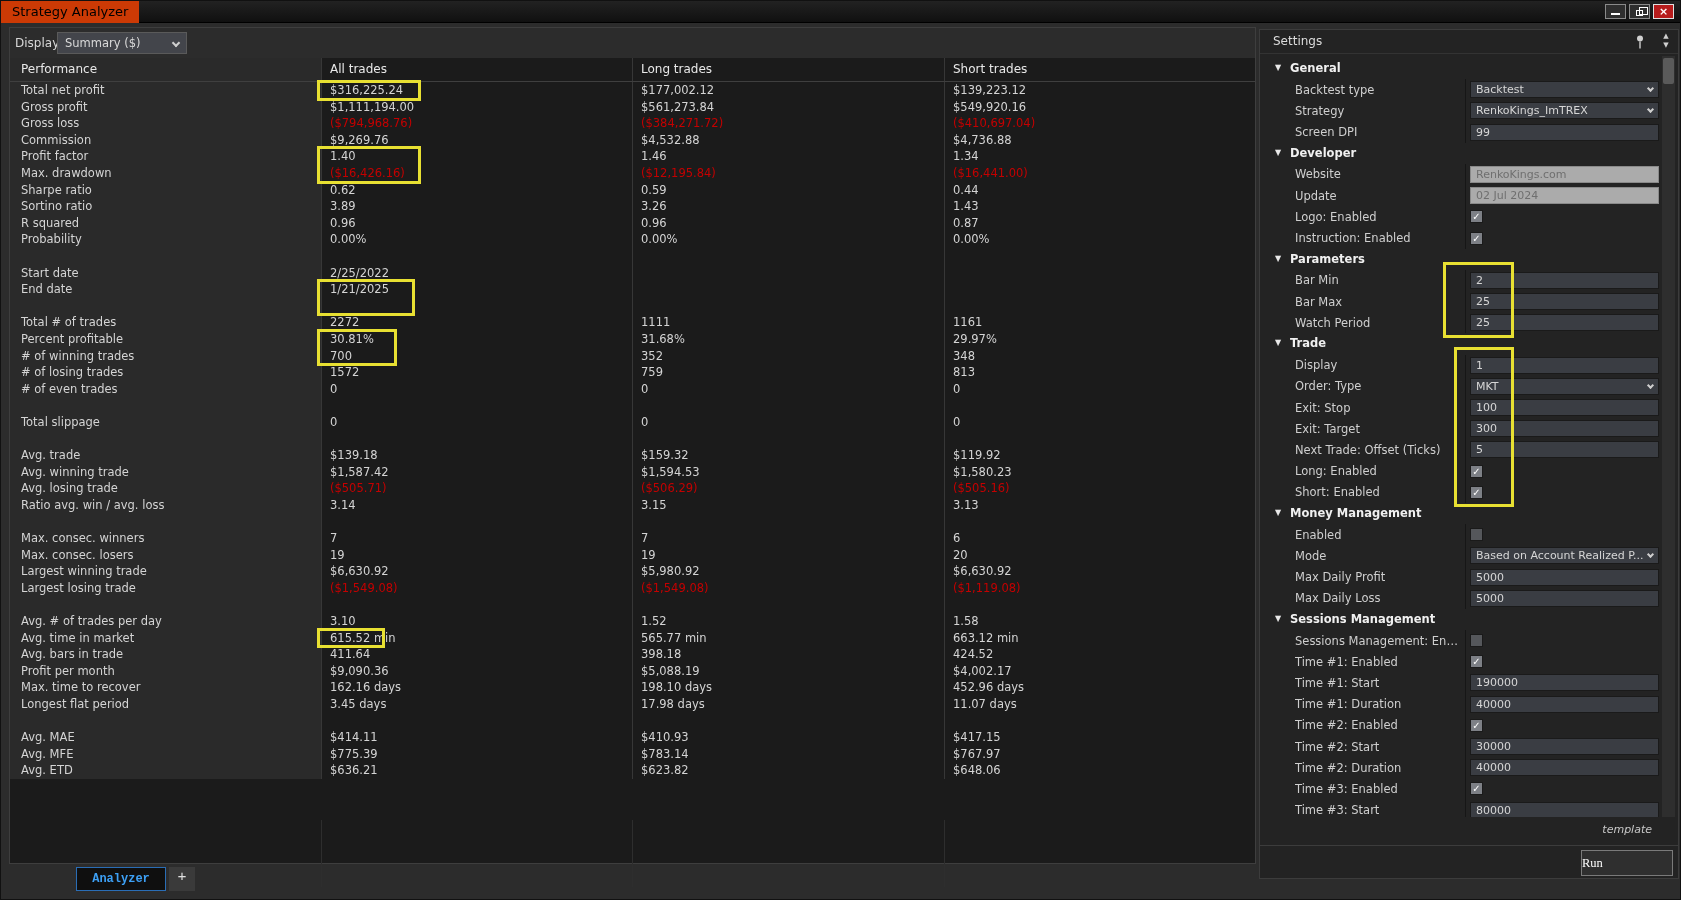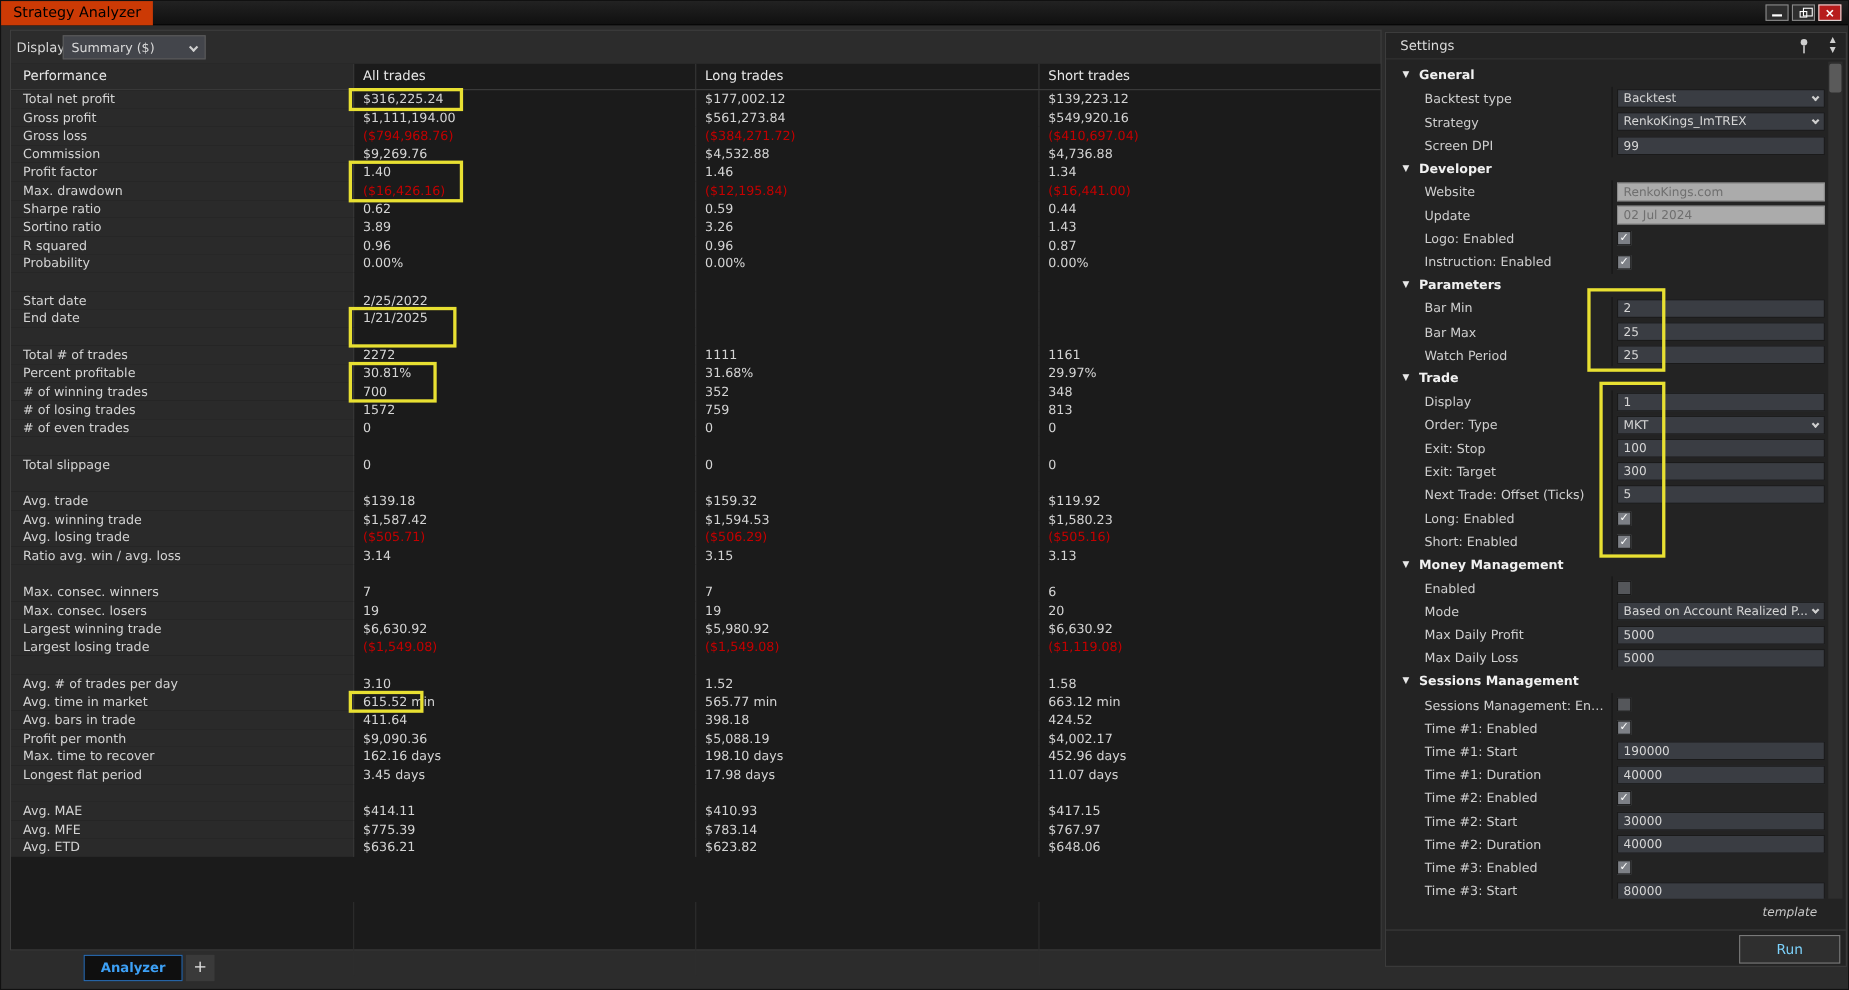--- a/index.html
+++ b/index.html
@@ -40,21 +40,21 @@
   .t-cell{font-size:11.5px;color:#d4d4d4;line-height:16.6px;padding-left:8px;white-space:nowrap;
     overflow:hidden;border-right:1px solid #373737;}
   .t-cell:last-child{border-right:none;}
   .t-label{padding-left:11px;background:#2a2a2a;}
   .neg{color:var(--neg);}
   .t-rest{position:absolute;left:0;top:762px;width:1245px;height:67px;}
   .t-sep{position:absolute;top:0;width:1px;height:67px;background:#2e2e2e;}
   .hl-box{position:absolute;border:3px solid var(--hl);pointer-events:none;z-index:5;}
 
   
-  .tabs-row{position:absolute;left:8px;top:866px;height:26px;display:flex;align-items:center;gap:3px;padding-left:67px;}
+  .tabs-row{position:absolute;left:8px;top:866px;height:26px;display:flex;align-items:flex-start;gap:3px;padding-left:67px;font-family:Liberation Mono, monospace;}
   .tab-analyzer{height:24px;min-width:90px;background:#0f0f0f;border:1px solid #2a6db5;
     color:var(--tabblue);font-weight:bold;font-size:12px;text-align:center;line-height:22px;padding:0 10px;}
   .tab-plus{height:24px;width:26px;background:#3a3a3a;color:#e0e0e0;font-size:15px;
     text-align:center;line-height:22px;}
 
   
   .settings{position:absolute;left:1258px;top:28px;width:420px;height:850px;
     background:#232323;border:1px solid #3c3c3c;}
   .s-title{position:relative;height:24px;border-bottom:1px solid #333;}
   .s-title-text{position:absolute;left:13px;top:4px;font-size:12px;color:#dcdcdc;}
@@ -77,21 +77,21 @@
     border:1px solid #1a1a1a;color:#d6d6d6;font-size:11px;line-height:15px;padding:0 18px 0 5px;
     white-space:nowrap;overflow:hidden;}
   .s-dd .chev{right:5px;top:4px;width:5px;height:5px;}
   .s-check{position:absolute;left:210px;top:4px;width:13px;height:13px;border:1px solid #1a1a1a;
     background:#55575b;color:#fff;font-size:10px;line-height:12px;text-align:center;}
   .s-check.on{background:#7d8086;}
   .s-hl{position:absolute;border:3px solid var(--hl);pointer-events:none;z-index:5;}
   .s-template{position:absolute;right:26px;top:793px;font-style:italic;font-size:11px;color:#c8c8c8;}
   .s-footer{position:absolute;left:0;top:815px;width:418px;height:34px;border-top:1px solid #3c3c3c;}
   .run-btn{position:absolute;right:5px;top:4px;width:92px;height:26px;background:#2f2f2f;
-    border:1px solid #7a7a7a;color:#7dd3fc;font-size:12.5px;text-align:center;line-height:24px;}
+    border:1px solid #7a7a7a;color:#ffffff;font-size:12.5px;line-height:24px;font-family:Liberation Serif, serif;}
   .s-scrollbar{position:absolute;right:3px;top:26px;width:13px;height:761px;background:#2e2e2e;}
   .s-thumb{position:absolute;left:1px;top:2px;width:11px;height:26px;background:#5a5a5a;border-radius:2px;}
 </style>
 </head>
 <body>
 
 <div class="window">
 
   <div class="titlebar">
     <div class="title-tab">Strategy Analyzer</div>

